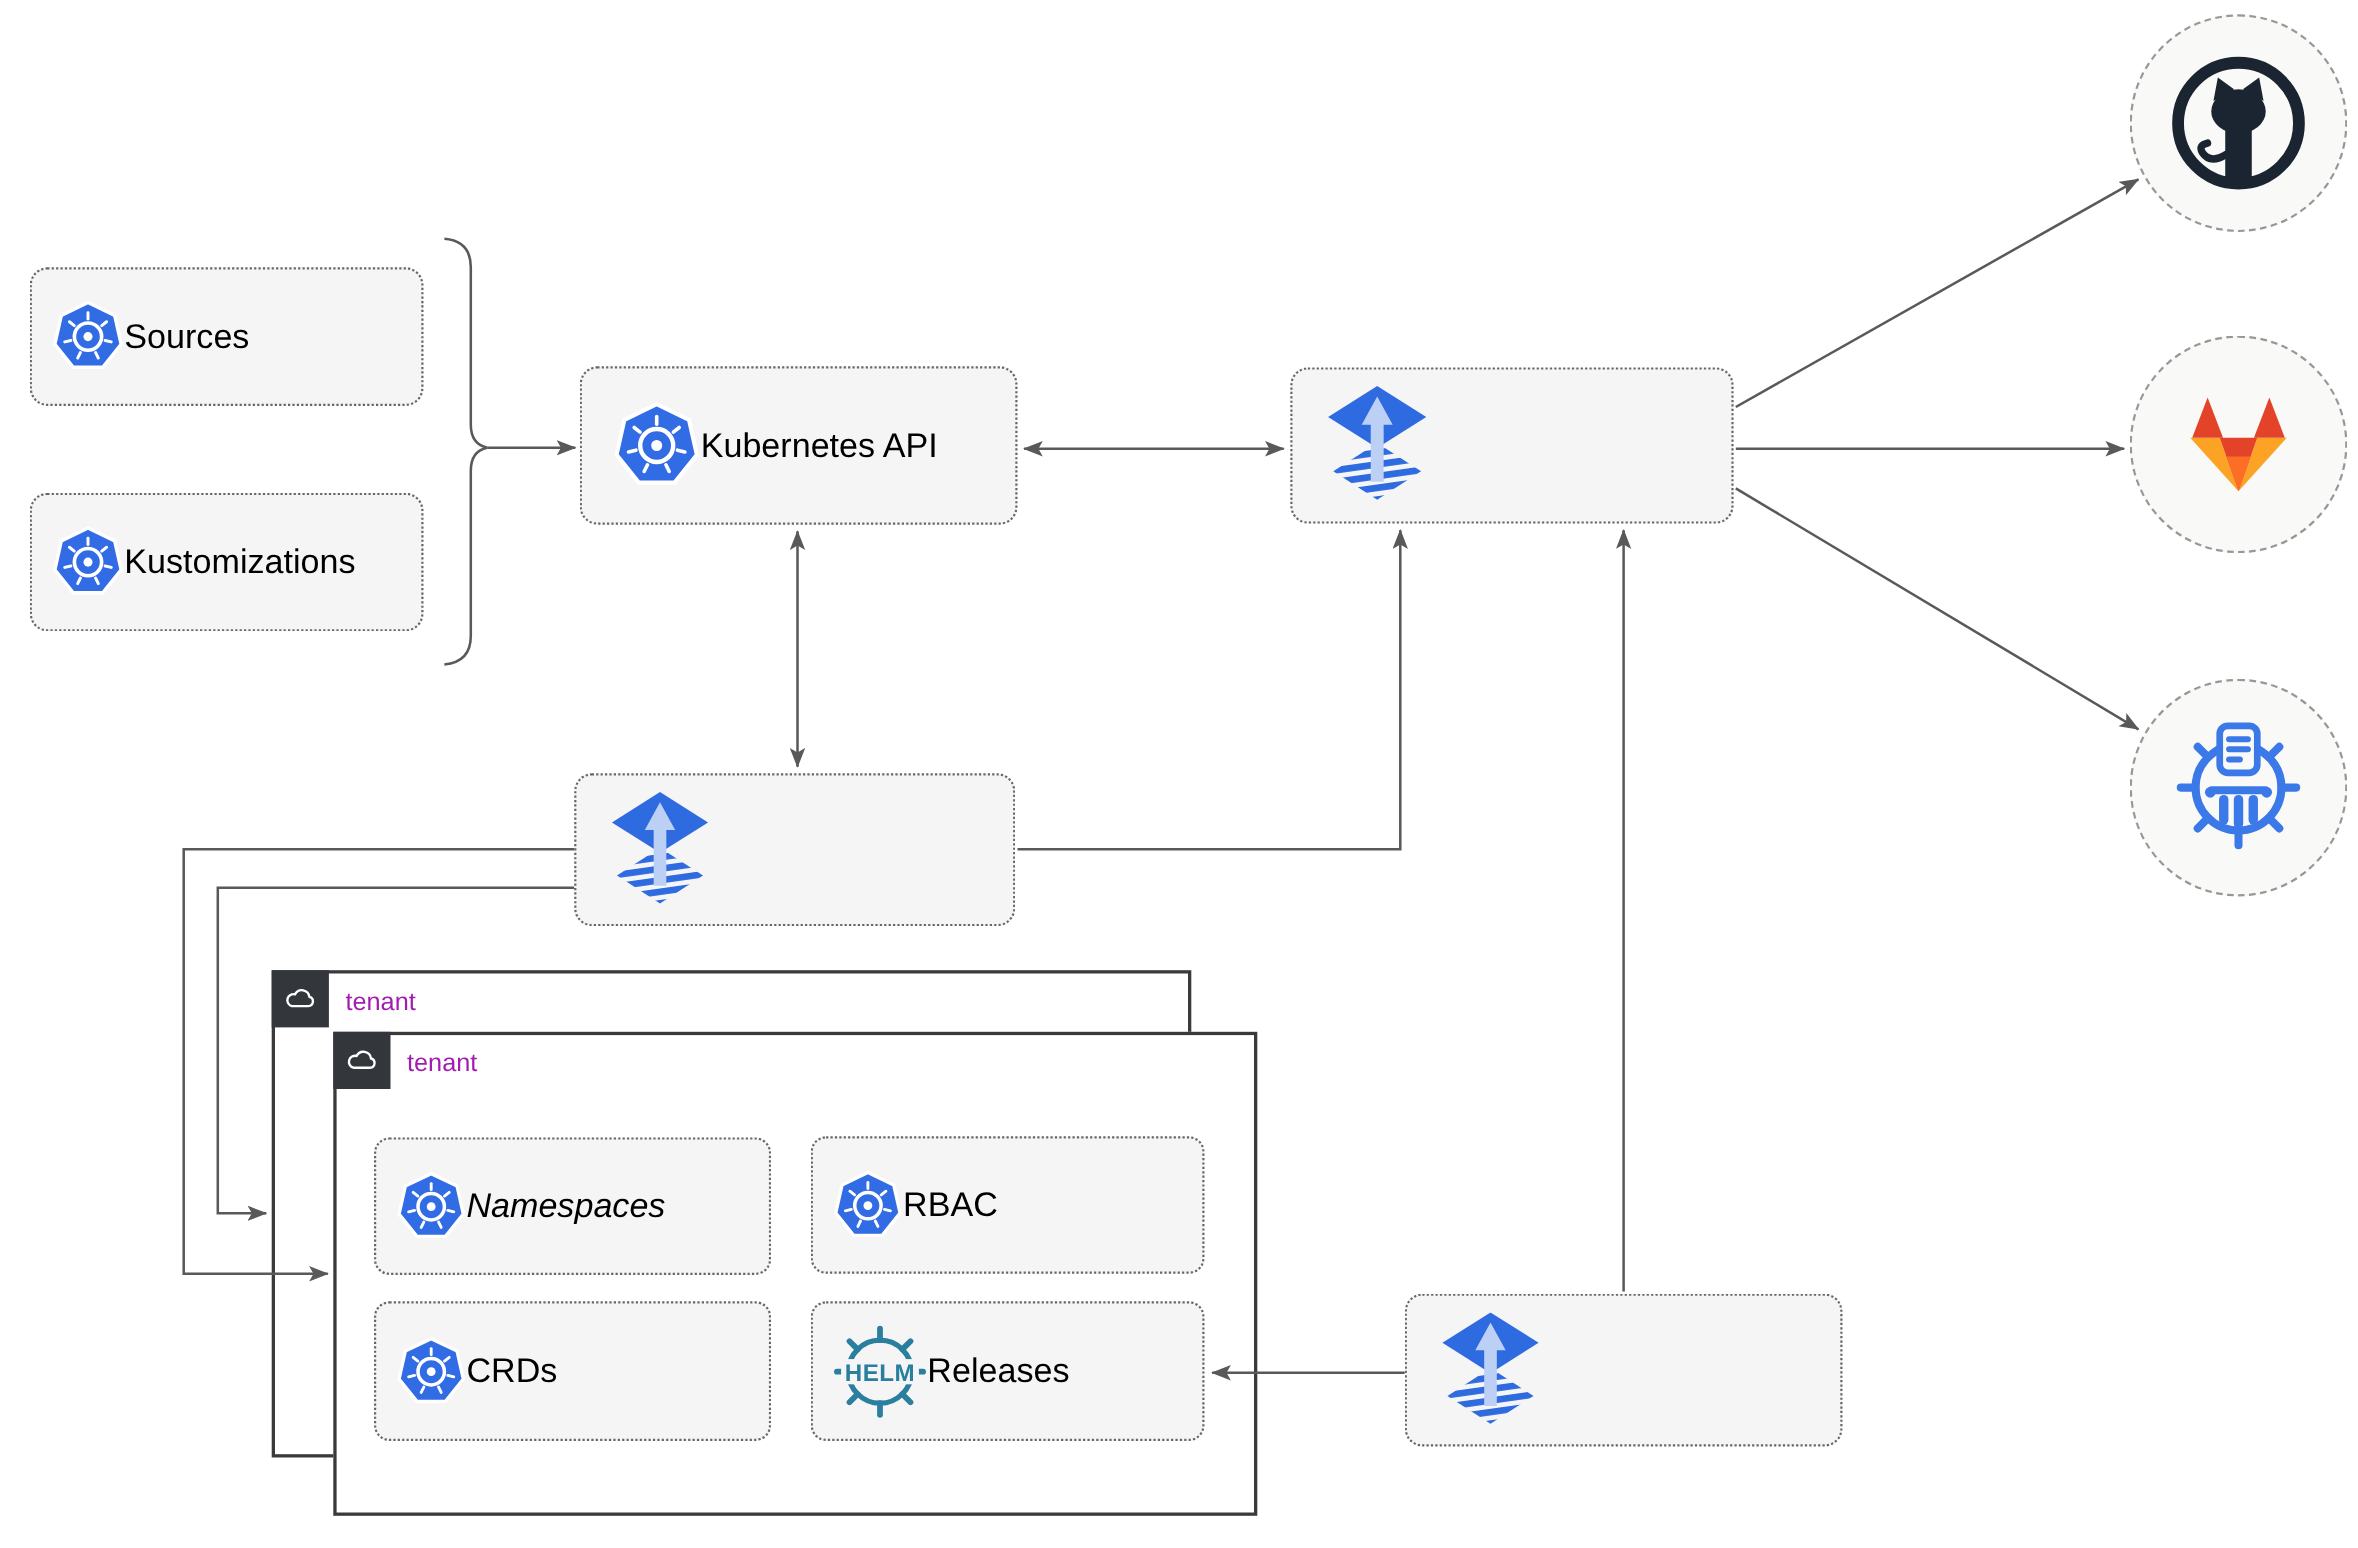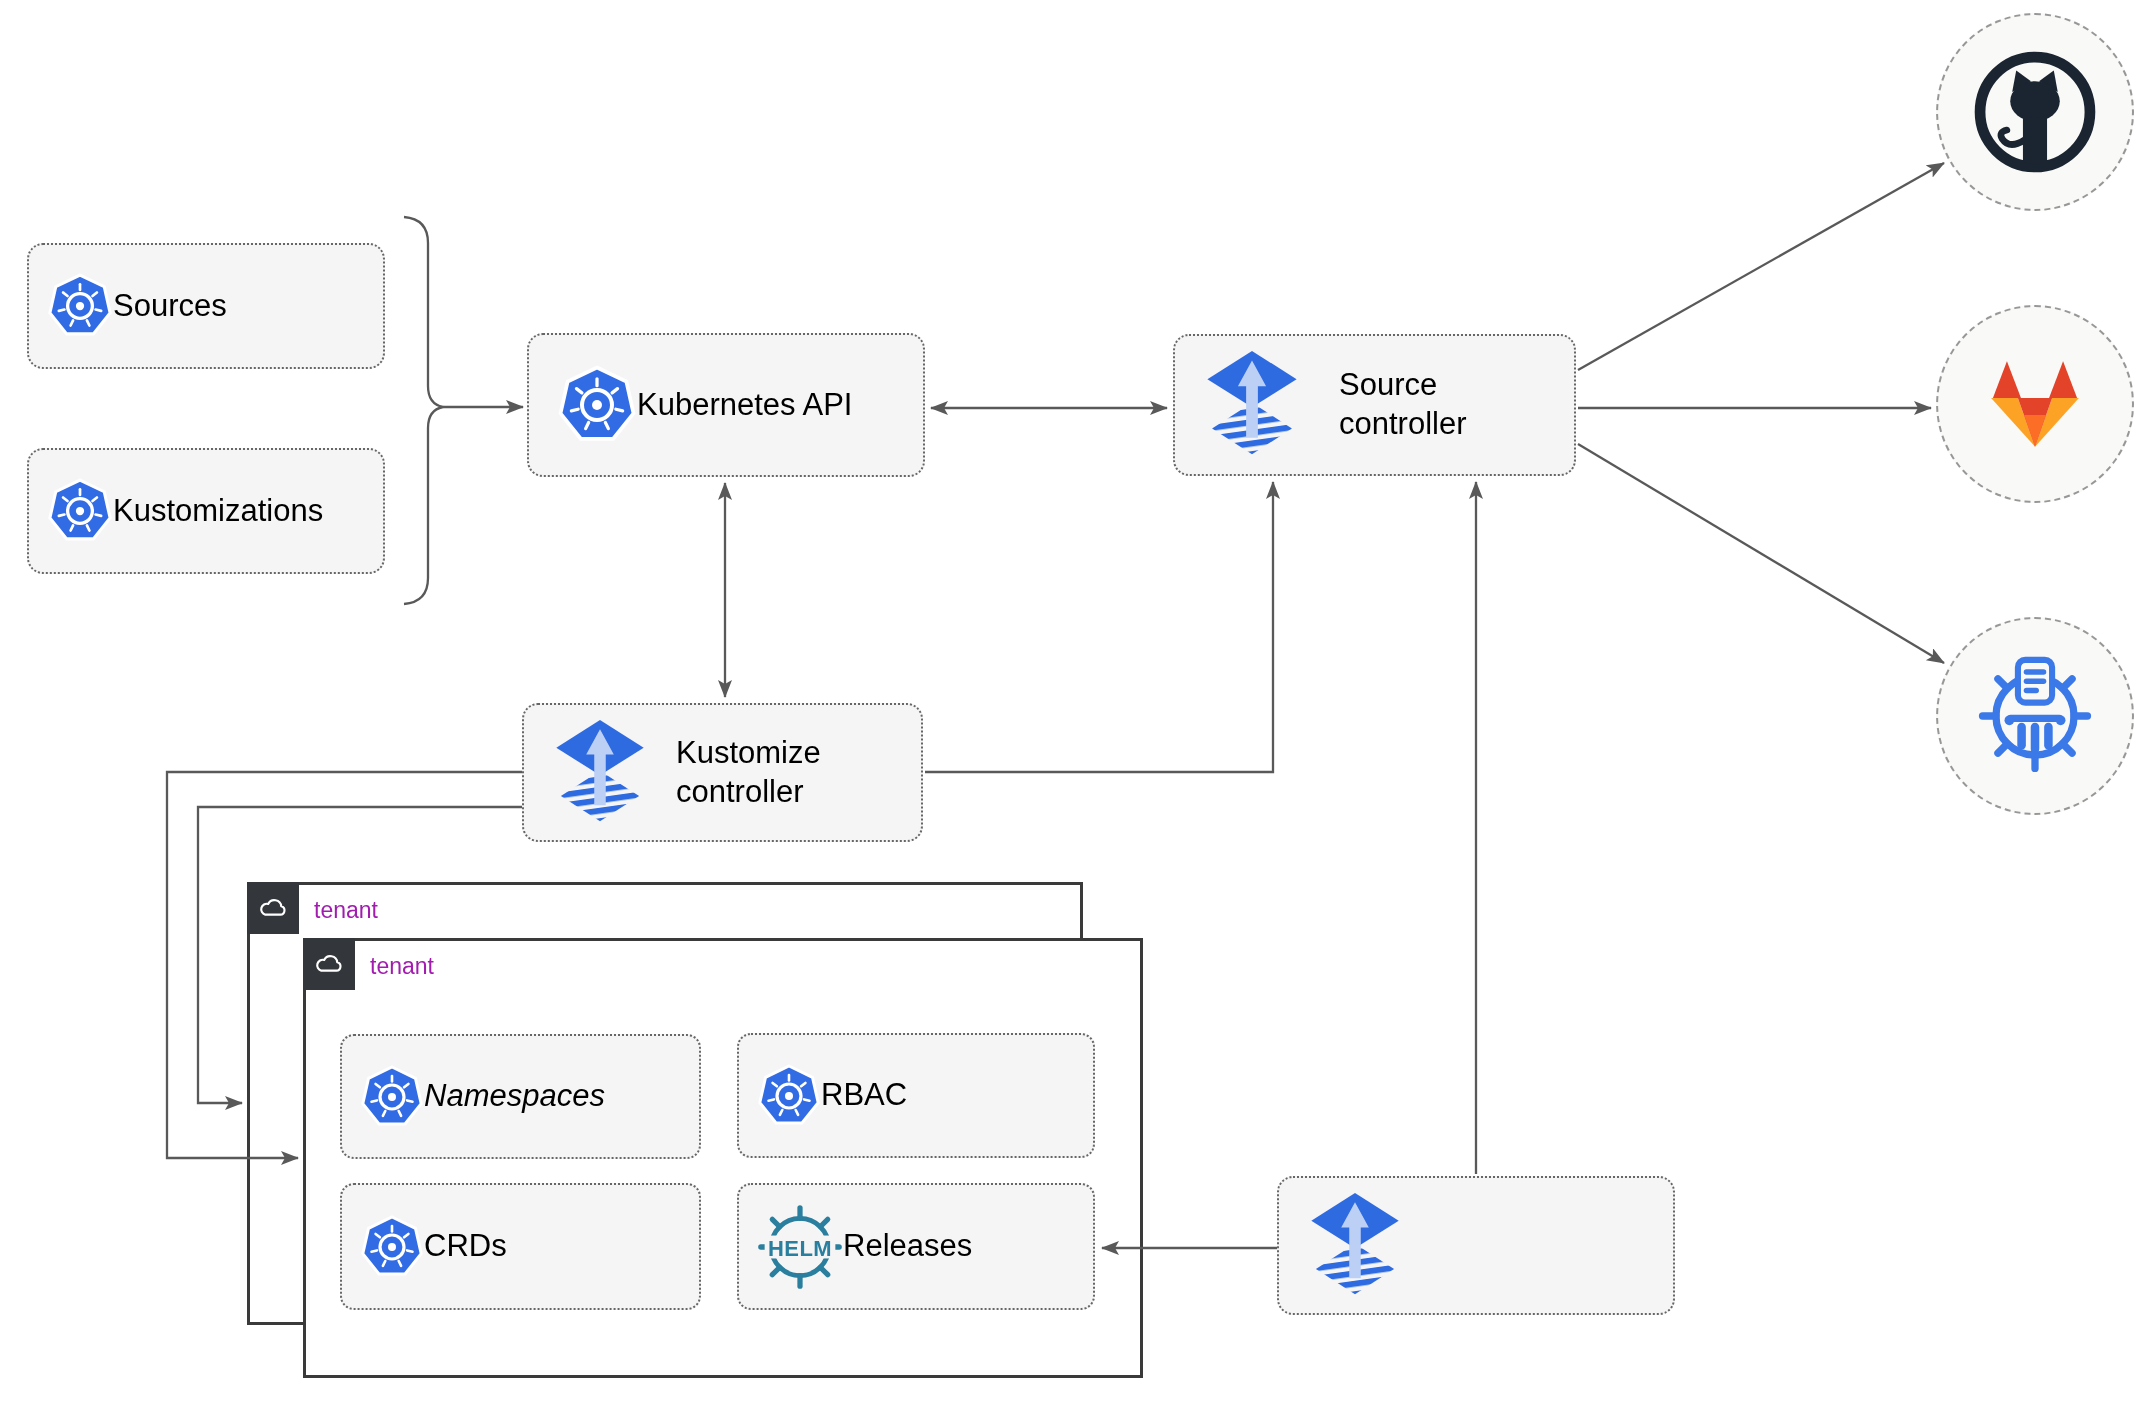--- a/index.html
+++ b/index.html
@@ -233,30 +233,28 @@
     </span>
   <span class="label">Kubernetes API</span>
 </div>
 
 <div class="node" style="left:1173px;top:334px;width:403px;height:142px;">
   <span class="icon" style="margin-left:12px;">
     <svg width="94" height="108">
         <use href="#sym-flux"></use>
       </svg>
     </span>
-  <span class="label" style="padding:0 40px;">Source controller</span>
 </div>
 
 <div class="node" style="left:522px;top:703px;width:401px;height:139px;">
   <span class="icon" style="margin-left:12px;">
     <svg width="92" height="106">
         <use href="#sym-flux"></use>
       </svg>
     </span>
-  <span class="label" style="padding:0 30px;">Kustomize controller</span>
 </div>
 
 <div class="node" style="left:1277px;top:1176px;width:398px;height:139px;">
   <span class="icon" style="margin-left:12px;">
     <svg width="92" height="106">
         <use href="#sym-flux"></use>
       </svg>
     </span>
 </div>
 

